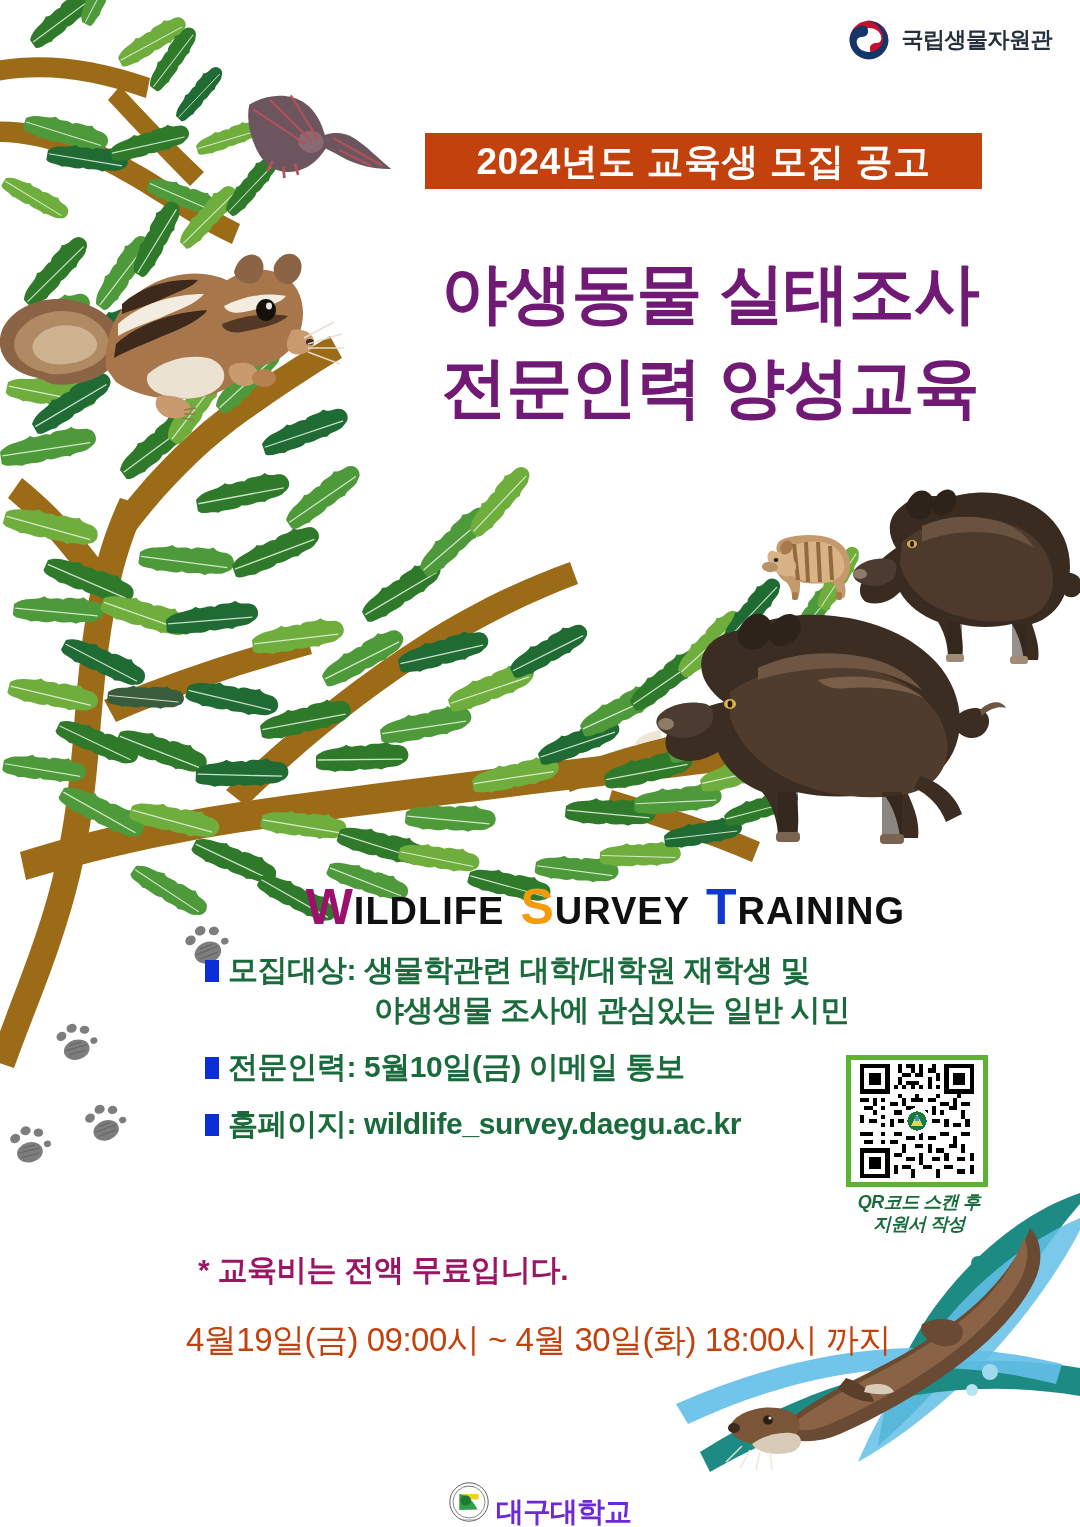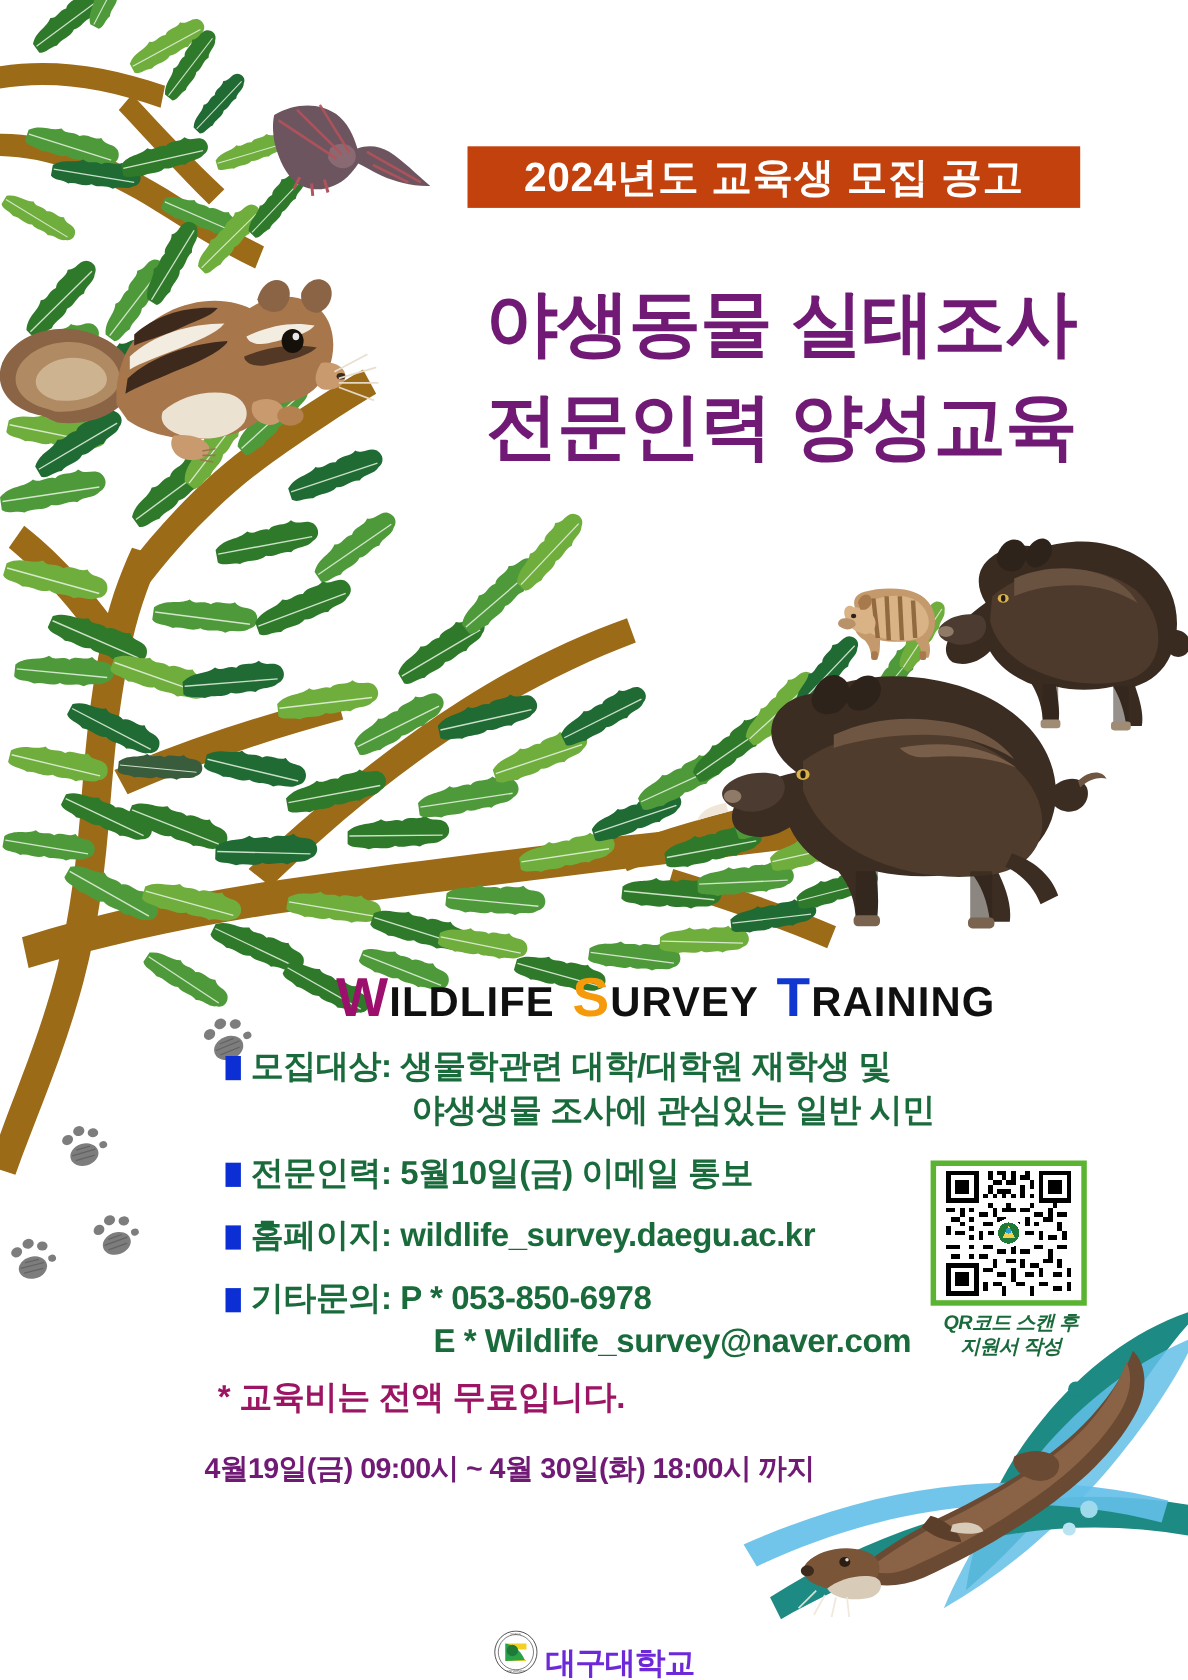--- a/index.html
+++ b/index.html
@@ -101,22 +101,22 @@
   .free-note {
     position: absolute; left: 198px; top: 1250px;
     color: #9c1464;
     font-size: 30px; font-weight: 700;
     letter-spacing: -0.3px; white-space: nowrap;
   }
 
   
   .deadline {
     position: absolute; left: 186px; top: 1318px;
-    color: #701a75;
-    font-size: 26px; font-weight: 700;
+    color: #c2410c;
+    font-size: 33px; font-weight: 400;
     letter-spacing: -0.5px; white-space: nowrap;
   }
 
   
   .qr-block {
     position: absolute; left: 846px; top: 1055px;
     width: 146px; text-align: center; font-style: italic;
   }
   .qr-frame {
     width: 142px; height: 132px;
@@ -564,20 +564,35 @@
       <path d="M922 1324 C938 1316 956 1318 962 1328
                C966 1338 956 1348 942 1346 C930 1344 918 1334 922 1324 Z" fill="#6b4a33"></path>
 
       <path d="M846 1378 C860 1382 872 1392 874 1402
                C860 1402 846 1396 838 1388 Z" fill="#5c3f2b"></path>
       <path d="M866 1386 C878 1382 890 1384 894 1392
                C884 1396 872 1394 864 1392 Z" fill="#d8cbb8"></path>
     </g>
   </svg>
 
+  <div class="gov-logo">
+    <svg class="gov-mark" viewBox="0 0 100 100" xmlns="http://www.w3.org/2000/svg">
+      <path d="M50 6 C74 6 94 26 94 50 C94 66 84 78 70 82
+               C60 85 52 80 52 70 C52 62 58 57 66 57
+               C74 57 78 52 78 46 C78 33 66 23 50 23
+               C32 23 18 36 18 54 C18 74 33 90 54 94
+               C28 94 6 74 6 50 C6 26 26 6 50 6 Z" fill="#c8102e"></path>
+      <path d="M50 94 C26 94 6 74 6 50 C6 34 16 22 30 18
+               C40 15 48 20 48 30 C48 38 42 43 34 43
+               C26 43 22 48 22 54 C22 67 34 77 50 77
+               C68 77 82 64 82 46 C82 26 67 10 46 6
+               C72 6 94 26 94 50 C94 74 74 94 50 94 Z" fill="#13366b"></path>
+    </svg>
+    <div class="gov-text">국립생물자원관</div>
+  </div>
 
   <div class="banner">
     <span class="banner-text">2024년도 교육생 모집 공고</span>
   </div>
 
   <div class="headline">
     <div class="headline-line">야생동물 실태조사</div>
     <div class="headline-line">전문인력 양성교육</div>
   </div>
 
@@ -602,27 +617,20 @@
       </div>
     </div>
 
     <div class="info-row">
       <span class="bullet"></span>
       <div class="info-body">
         <div class="info-line">홈페이지: wildlife_survey.daegu.ac.kr</div>
       </div>
     </div>
 
-    <div class="info-row">
-      <span class="bullet"></span>
-      <div class="info-body">
-        <div class="info-line">기타문의: P *  053-850-6978</div>
-        <div class="info-line indent-2">E *  Wildlife_survey@naver.com</div>
-      </div>
-    </div>
 
   </div>
 
   <div class="free-note">* 교육비는 전액 무료입니다.</div>
 
   <div class="deadline">4월19일(금) 09:00시 ~ 4월 30일(화) 18:00시 까지</div>
 
   <div class="qr-block">
     <div class="qr-frame">
       <svg viewBox="0 0 29 29" xmlns="http://www.w3.org/2000/svg" shape-rendering="crispEdges">

